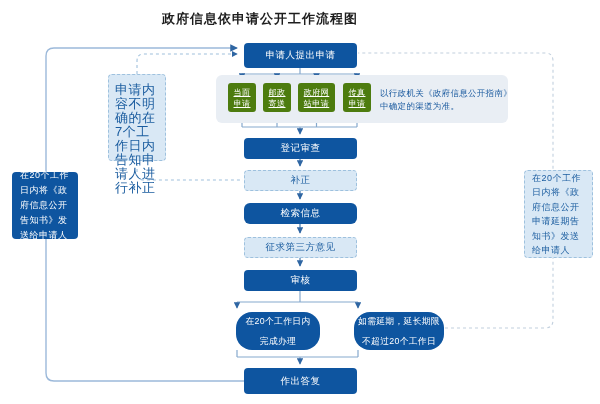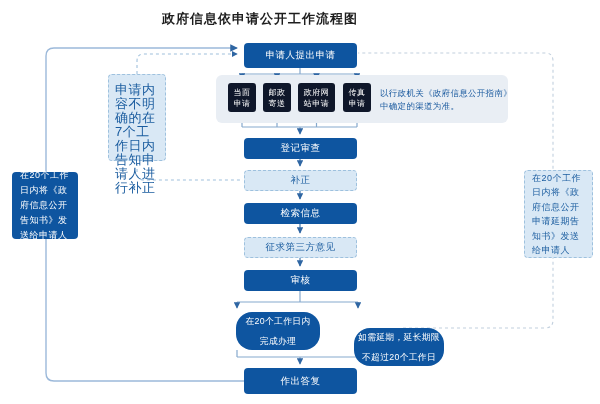--- a/index.html
+++ b/index.html
@@ -3,21 +3,21 @@
 <meta charset="utf-8">
 <style>
   html,body{margin:0;padding:0;background:#ffffff;}
   #canvas{
     position:relative;width:600px;height:404px;background:#ffffff;overflow:hidden;
     font-family:"Liberation Sans","DejaVu Sans",sans-serif;
   }
   #connectors{position:absolute;left:0;top:0;width:600px;height:404px;z-index:0;}
   .node{position:absolute;z-index:2;box-sizing:border-box;display:flex;align-items:center;justify-content:center;text-align:center;}
   .dark{background:#0E55A0;color:#ffffff;border-radius:4px;font-size:9.5px;letter-spacing:.5px;}
-  .chan{background:#0f172a;color:#ffffff;border-radius:3px;font-size:8px;line-height:11px;letter-spacing:.5px;}
+  .chan{background:#4d7c0f;color:#ffffff;border-radius:3px;font-size:8px;line-height:11px;letter-spacing:.5px;text-decoration:underline;}
   .lightbox{background:#D9E8F5;border:1px dashed #9EC1DE;color:#1A5C9F;border-radius:4px;font-size:9.5px;letter-spacing:.5px;}
   .panel{position:absolute;background:#E9EEF4;border-radius:6px;z-index:1;}
   .preline{white-space:pre-line;}
   #title{position:absolute;left:0;top:10px;width:520px;text-align:center;font-size:13px;font-weight:bold;color:#1E1E1E;letter-spacing:1px;z-index:2;}
   #channel-note{position:absolute;left:380px;top:87px;width:132px;font-size:8.5px;line-height:13px;color:#19599E;z-index:2;text-align:left;letter-spacing:.3px;}
   #supplement-note{position:absolute;left:108px;top:74px;width:58px;height:87px;padding:8px 6px;box-sizing:border-box;font-size:13px;line-height:14px;z-index:2;text-align:left;}
   #left-notice{left:12px;top:172px;width:66px;height:67px;padding:6px 8px;font-size:9px;line-height:15px;text-align:left;}
   #right-notice{left:524px;top:170px;width:69px;height:88px;padding:6px 7px;font-size:9px;line-height:14.5px;text-align:left;box-sizing:border-box;}
   .branch{font-size:8.8px;line-height:20px;background:#0E55A0;color:#fff;border-radius:16px;letter-spacing:.3px;margin-left:41px;}
 </style>
@@ -75,27 +75,27 @@
 站申请</div>
   <div class="node chan preline" style="left:343px;top:83px;width:28px;height:29px;">传真
 申请</div>
   <div id="channel-note" class="preline">以行政机关《政府信息公开指南》
 中确定的渠道为准。</div>
 
   <div id="supplement-note" class="lightbox">申请内容不明确的在7个工作日内告知申请人进行补正</div>
 
   <div class="node lightbox" style="left:244px;top:170px;width:113px;height:21px;">补正</div>
   <div class="node dark" style="left:244px;top:138px;width:113px;height:21px;">登记审查</div>
-  <div class="node dark" style="left:244px;top:203px;width:113px;height:21px;">检索信息</div>
+  <div class="node dark" style="left:244px;top:203px;width:113px;height:21px;border-radius:6px;">检索信息</div>
   <div class="node lightbox" style="left:244px;top:237px;width:113px;height:21px;">征求第三方意见</div>
   <div class="node dark" style="left:244px;top:270px;width:113px;height:21px;">审核</div>
 
   <div class="node branch preline" style="left:195px;top:312px;width:84px;height:38px;">在20个工作日内
 完成办理</div>
-  <div class="node branch preline" style="left:313px;top:328px;width:90px;height:38px;">如需延期，延长期限
+  <div class="node branch preline" style="left:313px;top:312px;width:90px;height:38px;">如需延期，延长期限
 不超过20个工作日</div>
 
   <div class="node dark" style="left:244px;top:368px;width:113px;height:26px;">作出答复</div>
 
   <div id="left-notice" class="node dark">在20个工作日内将《政府信息公开告知书》发送给申请人</div>
   <div id="right-notice" class="node lightbox">在20个工作日内将《政府信息公开申请延期告知书》发送给申请人</div>
 
 </div>
 
 </body></html>

